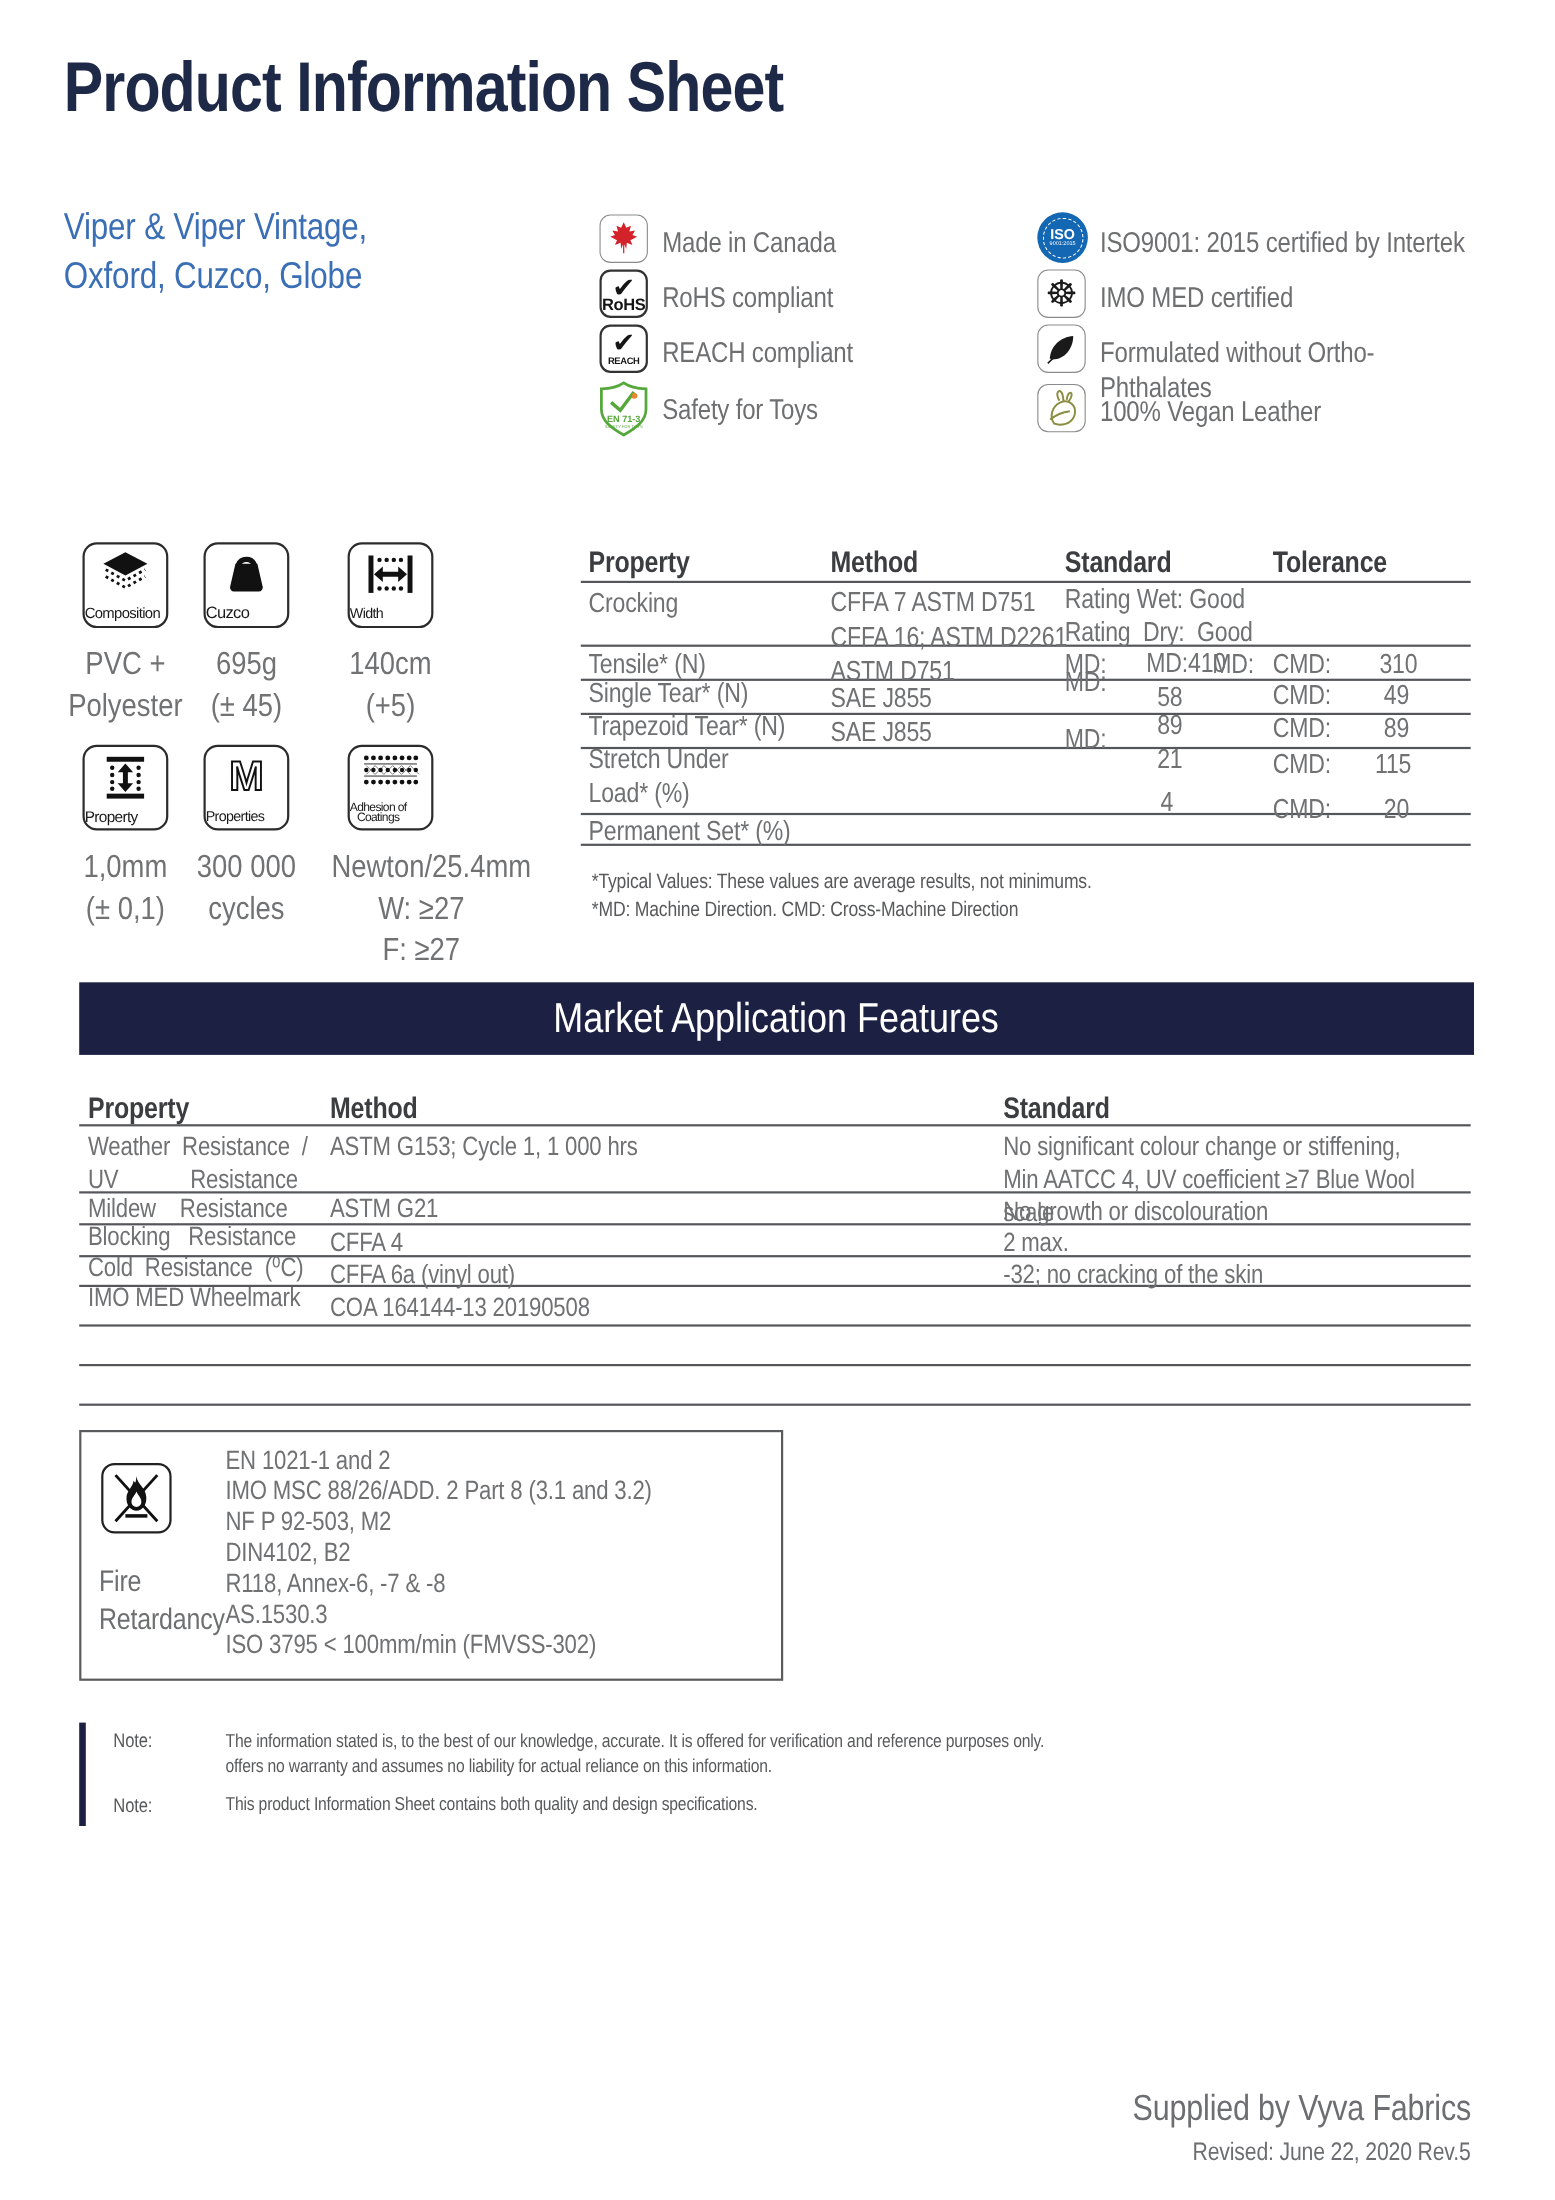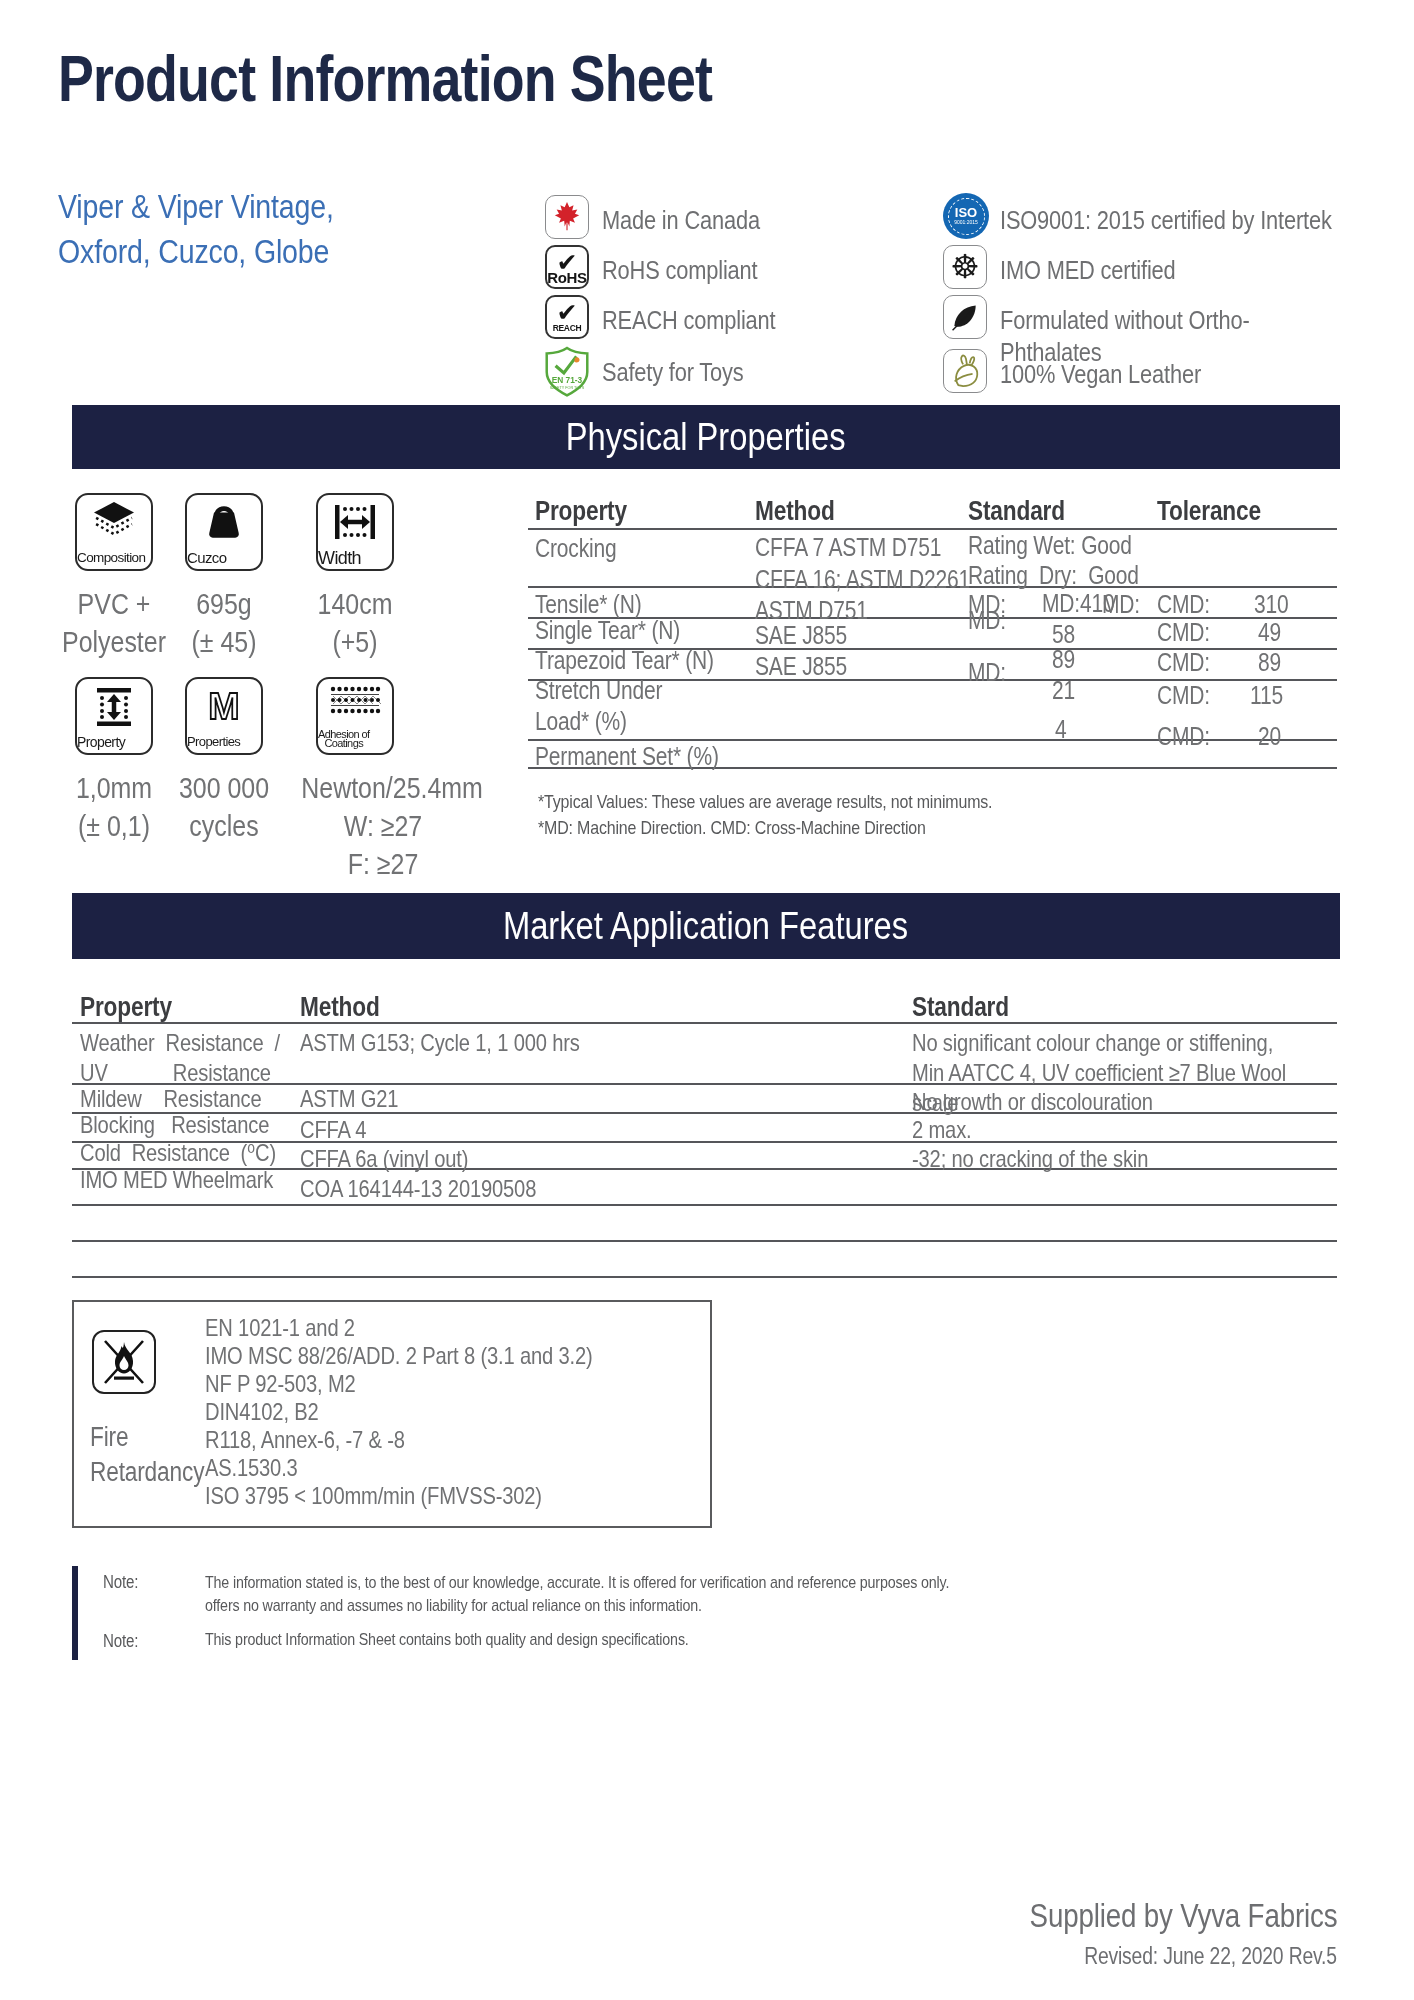--- a/index.html
+++ b/index.html
@@ -105,23 +105,20 @@
       <g stroke="#8b8d40" stroke-width="1.9" fill="none">
         <path d="M16 13 C11 4 17 0.5 19 7 L20 13"></path>
         <path d="M23 12 C24 2 31 4 26 12 L24.5 14"></path>
         <path d="M11 35 C6 28 9 18 17 14.5 C25 11 31.5 17 31 24 C30.5 31 25 36 16 36 Z"></path>
         <path d="M7 31 C12 27 18 24 26 23"></path>
       </g>
     </svg>
   </div>
   <div class="blabel t" style="left:1000px;top:359px;">100% Vegan Leather</div>
 
-  <div class="bar" style="top:405px;height:64px;">
-    <span class="bt">Physical Properties</span>
-  </div>
 
   <div class="sbox" style="left:75px;top:493px;">
     <svg width="48" height="40" viewBox="0 0 44 38">
       <path d="M22 1 L41 11 22 21 3 11 Z" fill="#111"></path>
       <path d="M5 16 L22 25.5 39 16" stroke="#111" stroke-width="2.4" stroke-dasharray="2.5 3" fill="none"></path>
       <path d="M5 22 L22 31.5 39 22" stroke="#111" stroke-width="2.4" stroke-dasharray="2.5 3" fill="none"></path>
     </svg>
     <span class="slab">Composition</span>
   </div>
   <div class="sbox" style="left:185px;top:493px;">
@@ -142,21 +139,21 @@
           <circle cx="32.5" cy="8" r="2"></circle>
         <circle cx="13" cy="34" r="2"></circle>
           <circle cx="19.5" cy="34" r="2"></circle>
           <circle cx="26" cy="34" r="2"></circle>
           <circle cx="32.5" cy="34" r="2"></circle>
       </g>
       <path d="M13 21 h20" stroke="#111" stroke-width="4.5"></path>
       <path d="M16 14 L8 21 L16 28 Z" fill="#111"></path>
       <path d="M30 14 L38 21 L30 28 Z" fill="#111"></path>
     </svg>
-    <span class="slab" style="font-size:18px;">Width</span>
+    <span class="slab" style="font-size:13px;">Width</span>
   </div>
 
   <div class="sval" style="left:39px;top:585px;">PVC +
 Polyester</div>
   <div class="sval" style="left:149px;top:585px;">695g
 (± 45)</div>
   <div class="sval" style="left:280px;top:585px;">140cm
 (+5)</div>
 
   <div class="sbox" style="left:75px;top:677px;">

